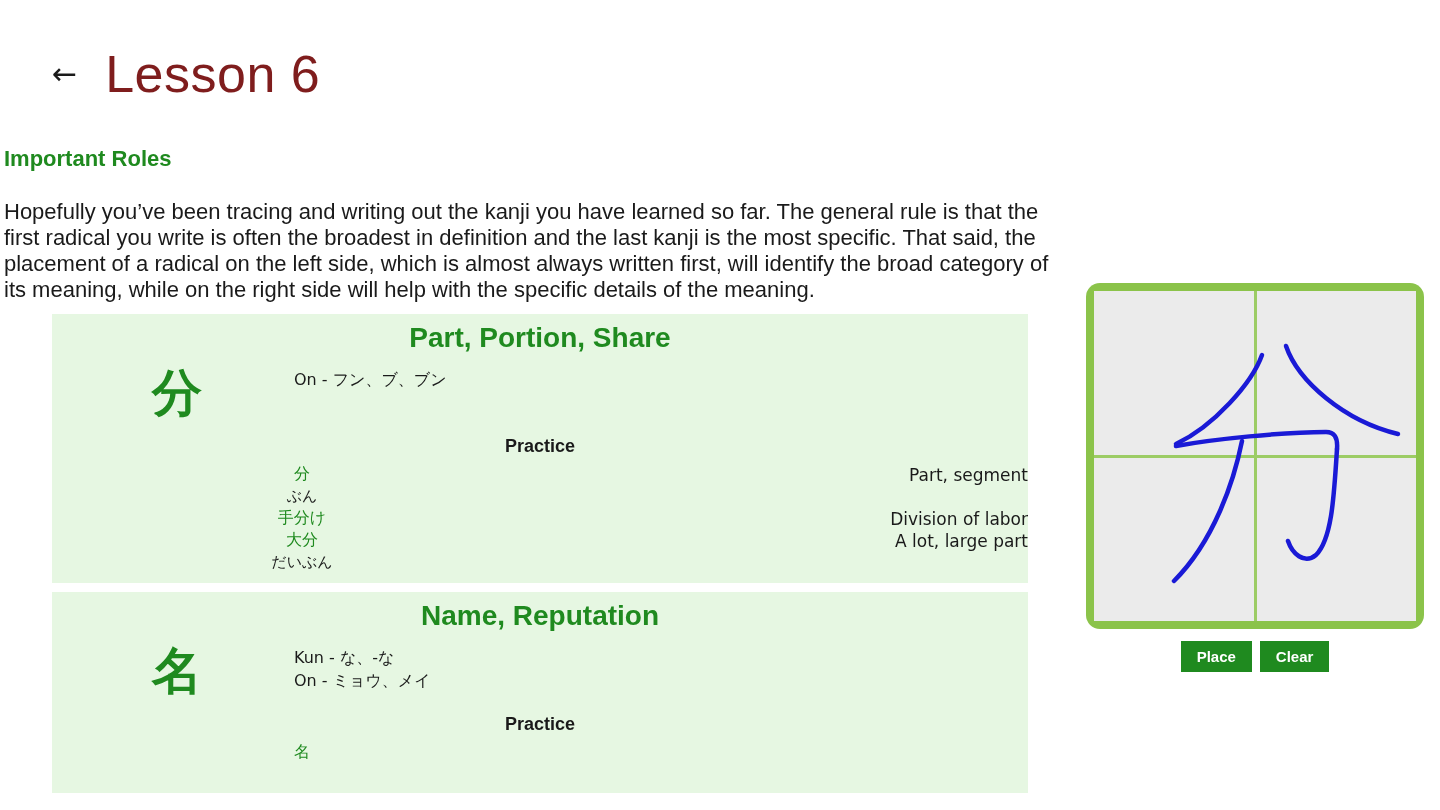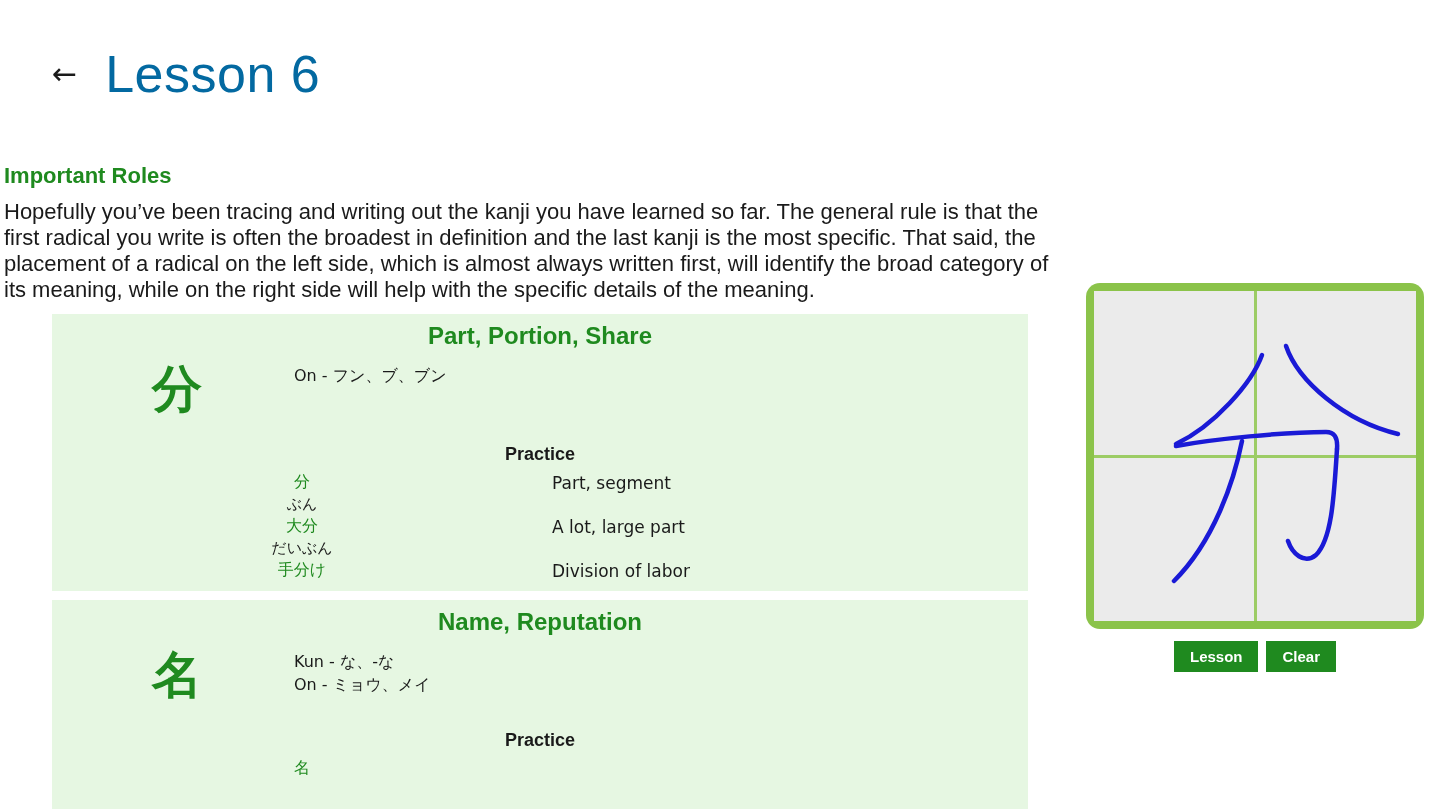--- a/index.html
+++ b/index.html
@@ -34,30 +34,30 @@
     color: #1a1a1a;
     background: none;
     border: none;
     padding: 0 6px;
     cursor: pointer;
     font-family: "DejaVu Sans", sans-serif;
   }
   .page-title {
     font-size: 52px;
     font-weight: 400;
-    color: #0369a1;
+    color: #7f1d1d;
     letter-spacing: 0.5px;
     line-height: 1;
     font-family: "Liberation Sans", sans-serif;
   }
 
   
   .section-heading {
     position: absolute;
-    top: 163px;
+    top: 146px;
     left: 4px;
     font-size: 22px;
     font-weight: bold;
     color: #1f8a1f;
   }
   .intro {
     position: absolute;
     top: 199px;
     left: 4px;
     width: 1062px;
@@ -74,21 +74,21 @@
     width: 976px;
   }
   .kanji-card {
     background: #e6f7e2;
     position: relative;
     padding-bottom: 10px;
     margin-bottom: 9px;
   }
   .card-title {
     text-align: center;
-    font-size: 24px;
+    font-size: 28px;
     font-weight: bold;
     color: #1f8a1f;
     padding-top: 8px;
   }
   .card-top {
     position: relative;
     min-height: 78px;
   }
   .big-kanji {
     position: absolute;
@@ -107,21 +107,21 @@
     font-size: 16px;
     color: #1a1a1a;
     line-height: 23px;
     font-family: "DejaVu Sans", sans-serif;
   }
   .practice-label {
     text-align: center;
     font-size: 18px;
     font-weight: bold;
     color: #1a1a1a;
-    margin-top: 16px;
+    margin-top: 4px;
   }
   .practice-rows {
     position: relative;
     margin-top: 6px;
   }
   .practice-row {
     display: flex;
     align-items: flex-start;
     padding: 0;
   }
@@ -133,21 +133,21 @@
     line-height: 22px;
     font-family: "DejaVu Sans", sans-serif;
   }
   .pr-word .reading {
     display: block;
     color: #1a1a1a;
     font-size: 15px;
   }
   .pr-mean {
     flex: 1;
-    text-align: left;
+    text-align: right;
     color: #1a1a1a;
     font-size: 17px;
     font-family: "DejaVu Sans", sans-serif;
     padding-top: 2px;
   }
   .row-a .pr-word { padding-top: 0px; }
   .row-gap { height: 10px; }
 
   
   .pad-wrap {
@@ -221,31 +221,31 @@
       <div class="practice-rows">
         <div class="practice-row row-a">
           <div class="pr-word">
             <span>分</span>
             <span class="reading">ぶん</span>
           </div>
           <div class="pr-mean">Part, segment</div>
         </div>
         <div class="practice-row row-a">
           <div class="pr-word">
+            <span>手分け</span>
+            <span class="reading"></span>
+          </div>
+          <div class="pr-mean">Division of labor</div>
+        </div>
+        <div class="practice-row row-a">
+          <div class="pr-word">
             <span>大分</span>
             <span class="reading">だいぶん</span>
           </div>
           <div class="pr-mean">A lot, large part</div>
-        </div>
-        <div class="practice-row row-a">
-          <div class="pr-word">
-            <span>手分け</span>
-            <span class="reading"></span>
-          </div>
-          <div class="pr-mean">Division of labor</div>
         </div>
       </div>
     </div>
 
     <div class="kanji-card">
       <div class="card-title">Name, Reputation</div>
       <div class="card-top">
         <div class="big-kanji">名</div>
         <div class="readings">
           <div>Kun - な、-な</div>
@@ -277,18 +277,18 @@
             <path d="M168 64 C 158 92, 120 135, 82 153"></path>
             <path d="M192 55 C 204 90, 250 130, 304 143"></path>
             <path d="M82 155 C 120 148, 190 141, 232 141 C 240 141, 244 146, 243 158"></path>
             <path d="M148 150 C 140 190, 120 250, 80 290"></path>
             <path d="M243 158 C 240 205, 238 248, 222 264 C 210 274, 198 262, 194 250"></path>
           </g>
         </svg>
       </div>
     </div>
     <div class="pad-buttons">
-      <button class="pad-btn">Lesson</button>
+      <button class="pad-btn">Place</button>
       <button class="pad-btn">Clear</button>
     </div>
   </div>
 
 </div>
 
 </body></html>

